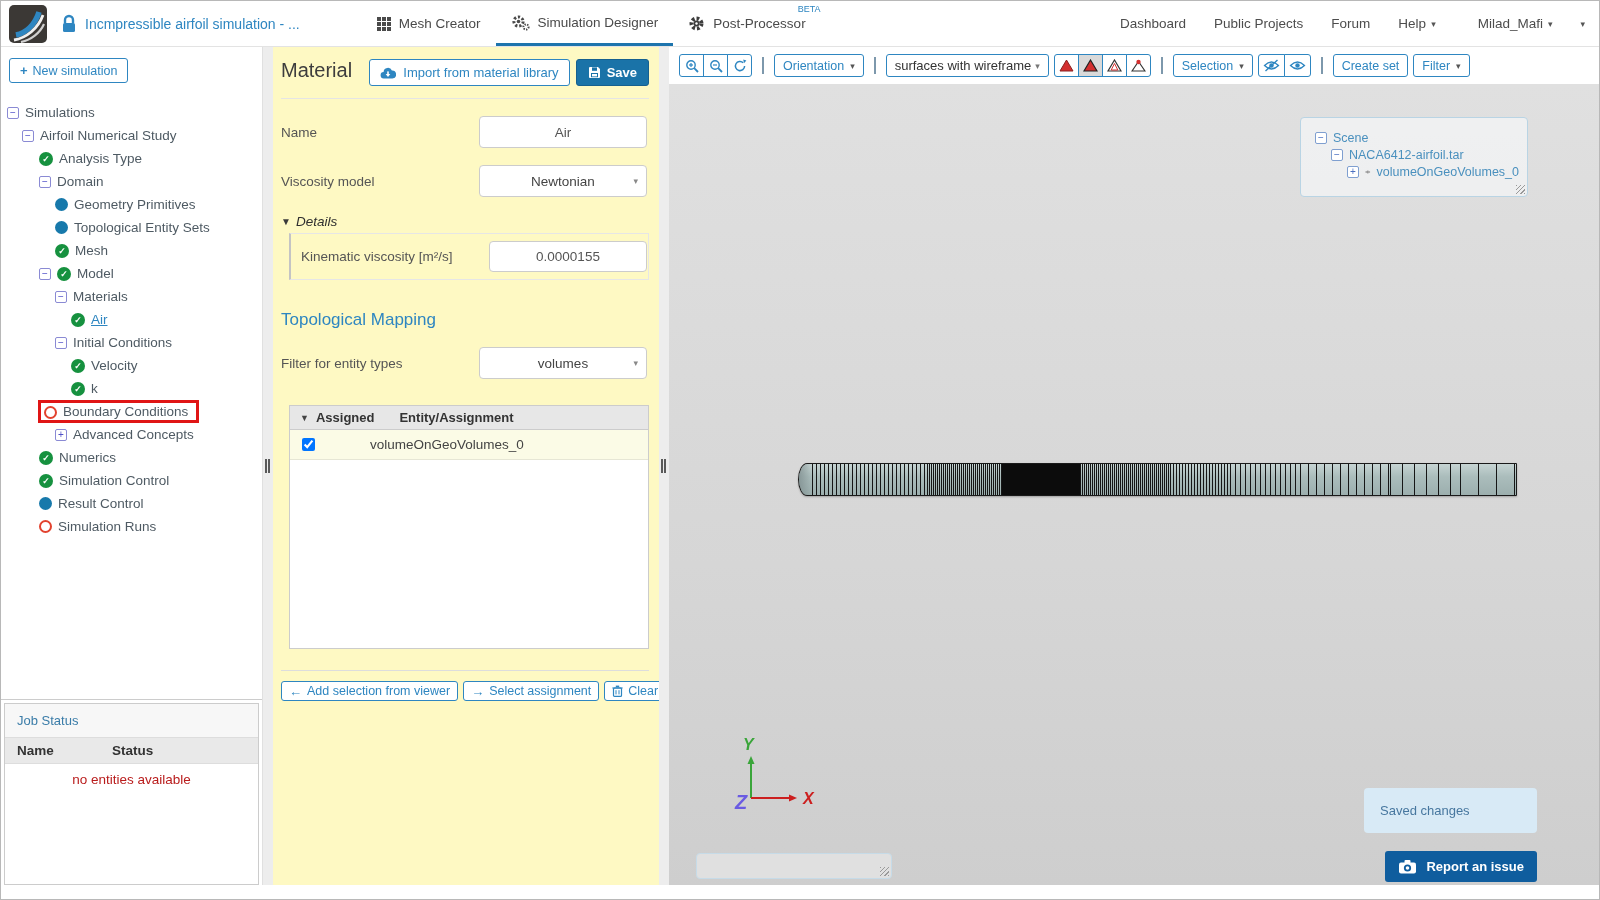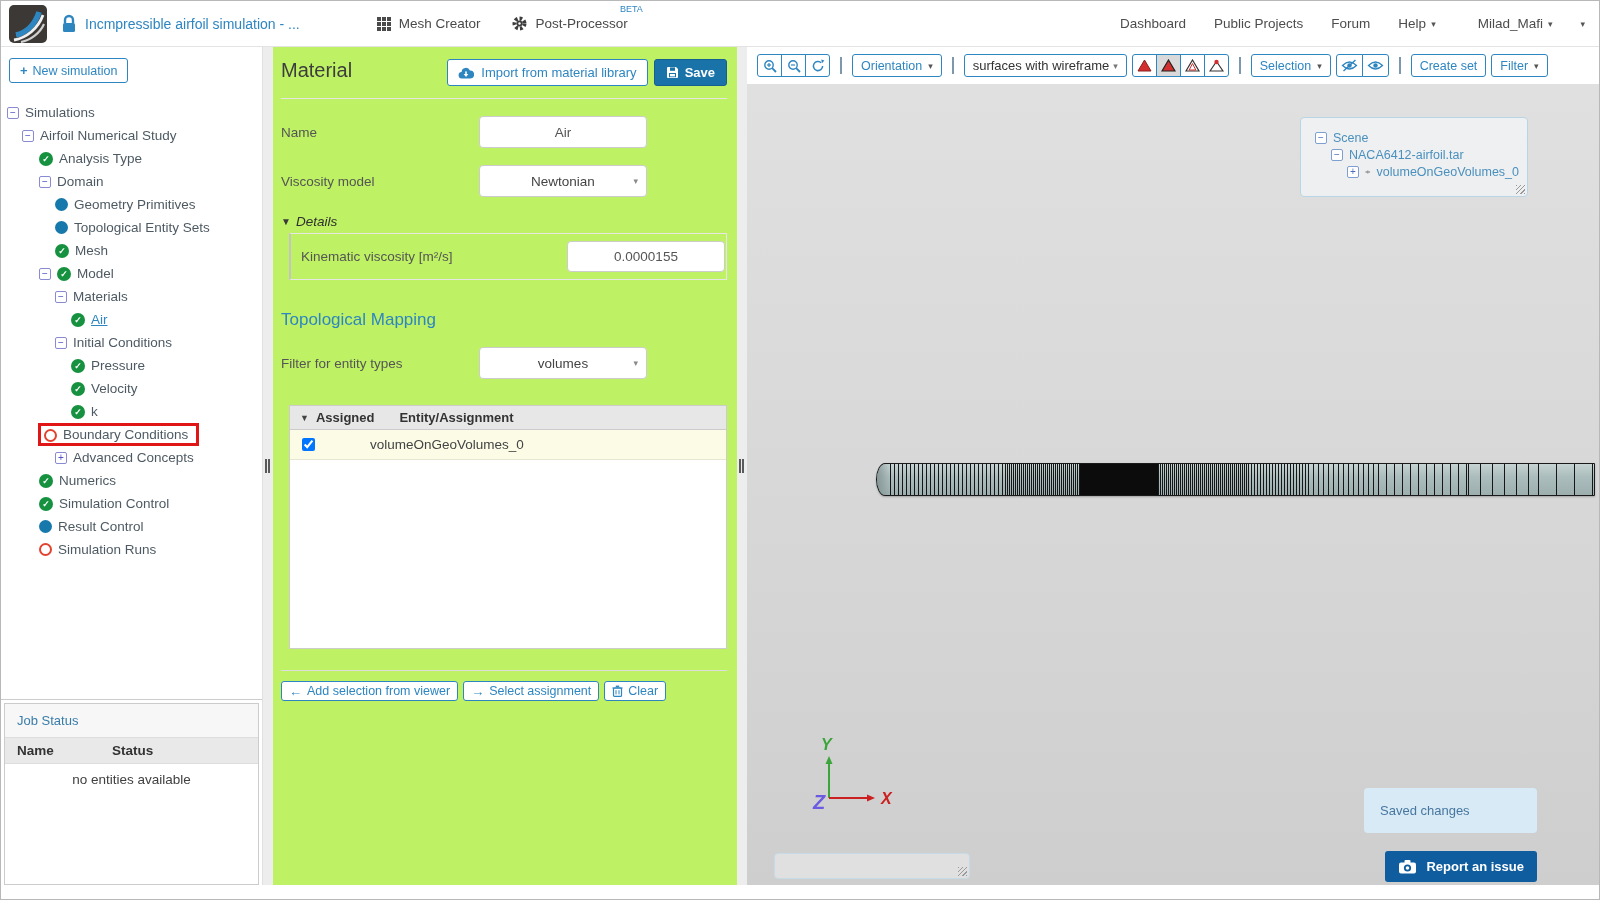--- a/index.html
+++ b/index.html
@@ -41,24 +41,24 @@
   .ic-dot { flex:none; width:13px; height:13px; border-radius:50%; background:#1779ab; }
   .ic-circle { flex:none; width:13px; height:13px; border-radius:50%; border:2px solid #e2422e; background:#fff; }
   .air-link { color:#2e86c1; text-decoration:underline; }
   .redbox { display:inline-flex; align-items:flex-end; gap:6px; border:3px solid #e01515; padding:1px 8px 1px 3px; margin-left:-3px; }
 
   .jobstatus-wrap { flex:none; border-top:1px solid #ccc; padding:3px 3px 0 3px; height:186px; }
   .job-card { border:1px solid #ccc; height:100%; display:flex; flex-direction:column; }
   .job-head { background:#f7f7f7; color:#3a7ca8; font-size:13px; padding:9px 12px; border-bottom:1px solid #ddd; }
   .job-cols { display:flex; background:#e9e9e9; font-weight:bold; font-size:13.5px; color:#333; padding:5px 12px; border-bottom:1px solid #ddd; }
   .job-col-name { width:95px; }
-  .job-body { flex:1; background:#fff; text-align:center; padding-top:8px; font-size:13.5px; color:#404040; }
+  .job-body { flex:1; background:#fff; text-align:center; padding-top:8px; font-size:13.5px; color:#b91c1c; }
 
   
-  .panel { width:464px; flex:none; background:#bef264; padding:12px 10px 0 8px; overflow:hidden; }
+  .panel { width:386px; flex:none; background:#fef9c3; padding:12px 10px 0 8px; overflow:hidden; }
   .panel-head { display:flex; align-items:flex-start; justify-content:space-between; padding-bottom:12px; border-bottom:1px solid #e5e5e5; }
   .panel-title { font-size:20px; color:#3d3d3d; }
   .head-btns { display:flex; gap:6px; }
   .btn-import { display:inline-flex; align-items:center; gap:7px; border:1px solid #2e86c1; background:#fff; color:#2e86c1; font-size:13px; padding:5px 10px; border-radius:3px; cursor:pointer; font-family:inherit; }
   .btn-save { display:inline-flex; align-items:center; gap:6px; border:1px solid #16608f; background:#1a73a8; color:#fff; font-size:13px; font-weight:bold; padding:5px 11px; border-radius:3px; cursor:pointer; font-family:inherit; }
   .form-row { display:flex; align-items:center; margin-top:17px; }
   .form-label { width:198px; flex:none; font-size:13.5px; color:#555; }
   .inp { width:168px; height:32px; border:1px solid #ccc; border-radius:4px; text-align:center; font-size:13.5px; color:#555; font-family:inherit; background:#fff; }
   .selbox { width:168px; height:32px; border:1px solid #ccc; border-radius:4px; display:flex; align-items:center; justify-content:center; position:relative; font-size:13.5px; color:#444; cursor:pointer; background:#fff; }
   .selbox .caret { position:absolute; right:8px; color:#888; }
@@ -137,20 +137,28 @@
       <path d="M4 9 V6 a4 4 0 0 1 8 0 V9" fill="none" stroke="#2e86c1" stroke-width="2.4"></path>
       <rect x="2" y="9" width="12" height="9" rx="1.5" fill="#2e86c1"></rect>
     </svg>
     <div class="proj-title">Incmpressible airfoil simulation - ...</div>
 
     <nav class="tabs">
       <div class="tab">
         <span class="grid-ic"></span>
         <span>Mesh Creator</span>
       </div>
+      <div class="tab active">
+        <svg width="19" height="17" viewBox="0 0 19 17">
+          <circle cx="7.5" cy="7.5" r="4.6" fill="none" stroke="#4a4a4a" stroke-width="3" stroke-dasharray="2.2 1.9"></circle>
+          <circle cx="7.5" cy="7.5" r="1.8" fill="#4a4a4a"></circle>
+          <circle cx="15" cy="13" r="2.6" fill="none" stroke="#4a4a4a" stroke-width="2" stroke-dasharray="1.4 1.2"></circle>
+        </svg>
+        <span>Simulation Designer</span>
+      </div>
       <div class="tab">
         <svg width="17" height="17" viewBox="0 0 17 17">
           <circle cx="8.5" cy="8.5" r="5" fill="none" stroke="#3d3d3d" stroke-width="4" stroke-dasharray="2.6 2"></circle>
           <circle cx="8.5" cy="8.5" r="3" fill="#3d3d3d"></circle>
           <circle cx="8.5" cy="8.5" r="1.2" fill="#fff"></circle>
         </svg>
         <span>Post-Processor</span>
         <span class="beta">BETA</span>
       </div>
     </nav>
@@ -224,24 +232,20 @@
         <div class="trow" style="padding-left:64px">
           <span class="ic-check"></span>
           <span class="air-link">Air</span>
         </div>
         <div class="trow" style="padding-left:48px">
           <span class="exp">−</span>
           <span>Initial Conditions</span>
         </div>
         <div class="trow" style="padding-left:64px">
           <span class="ic-check"></span>
-          <span>Pressure</span>
-        </div>
-        <div class="trow" style="padding-left:64px">
-          <span class="ic-check"></span>
           <span>Velocity</span>
         </div>
         <div class="trow" style="padding-left:64px">
           <span class="ic-check"></span>
           <span>k</span>
         </div>
         <div class="trow" style="padding-left:34px">
           <span class="redbox">
             <span class="ic-circle"></span>
             <span>Boundary Conditions</span>

